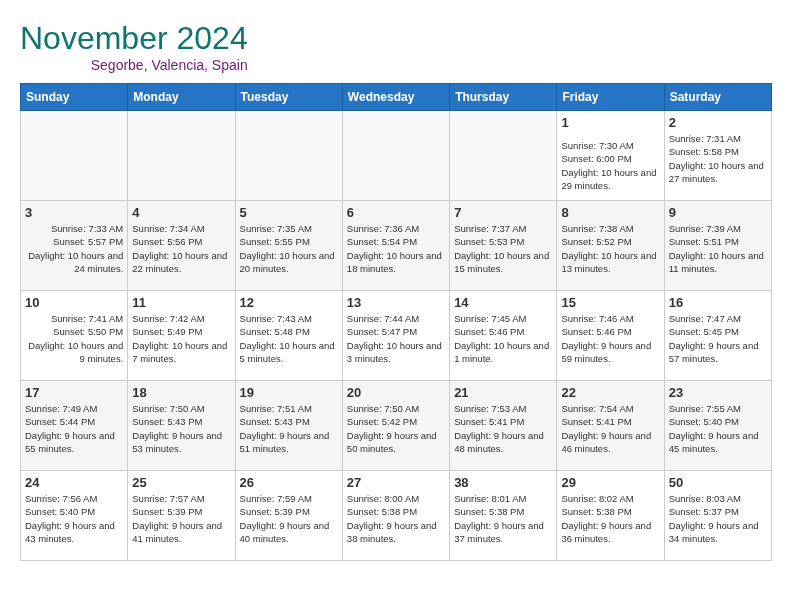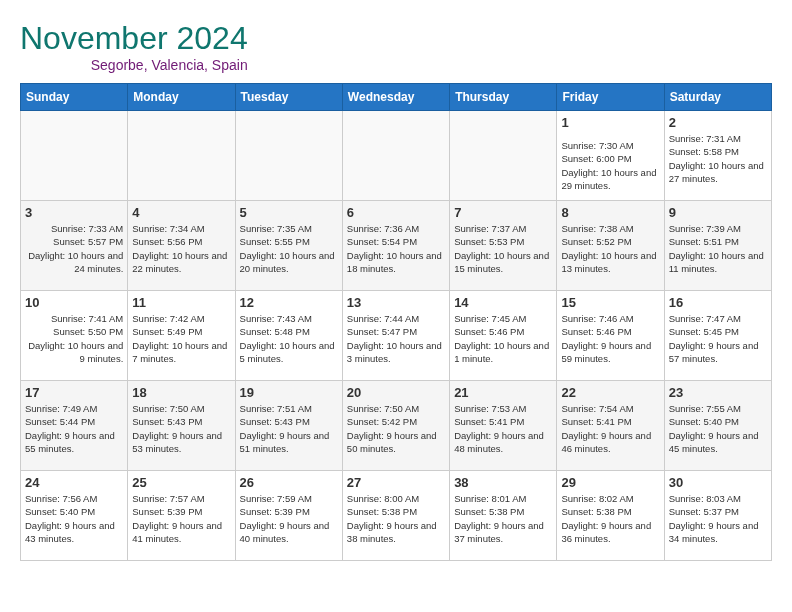--- a/index.html
+++ b/index.html
@@ -288,20 +288,20 @@
 Sunset: 5:38 PM
 Daylight: 9 hours and 37 minutes.</div>
         </td>
         <td>
           <div class="day-num">29</div>
           <div class="day-info" style="white-space: pre-line;">Sunrise: 8:02 AM
 Sunset: 5:38 PM
 Daylight: 9 hours and 36 minutes.</div>
         </td>
         <td>
-          <div class="day-num">30</div>
+          <div class="day-num">50</div>
           <div class="day-info" style="white-space: pre-line;">Sunrise: 8:03 AM
 Sunset: 5:37 PM
 Daylight: 9 hours and 34 minutes.</div>
         </td>
       </tr>
     </tbody>
 </table>
 
 </body></html>

